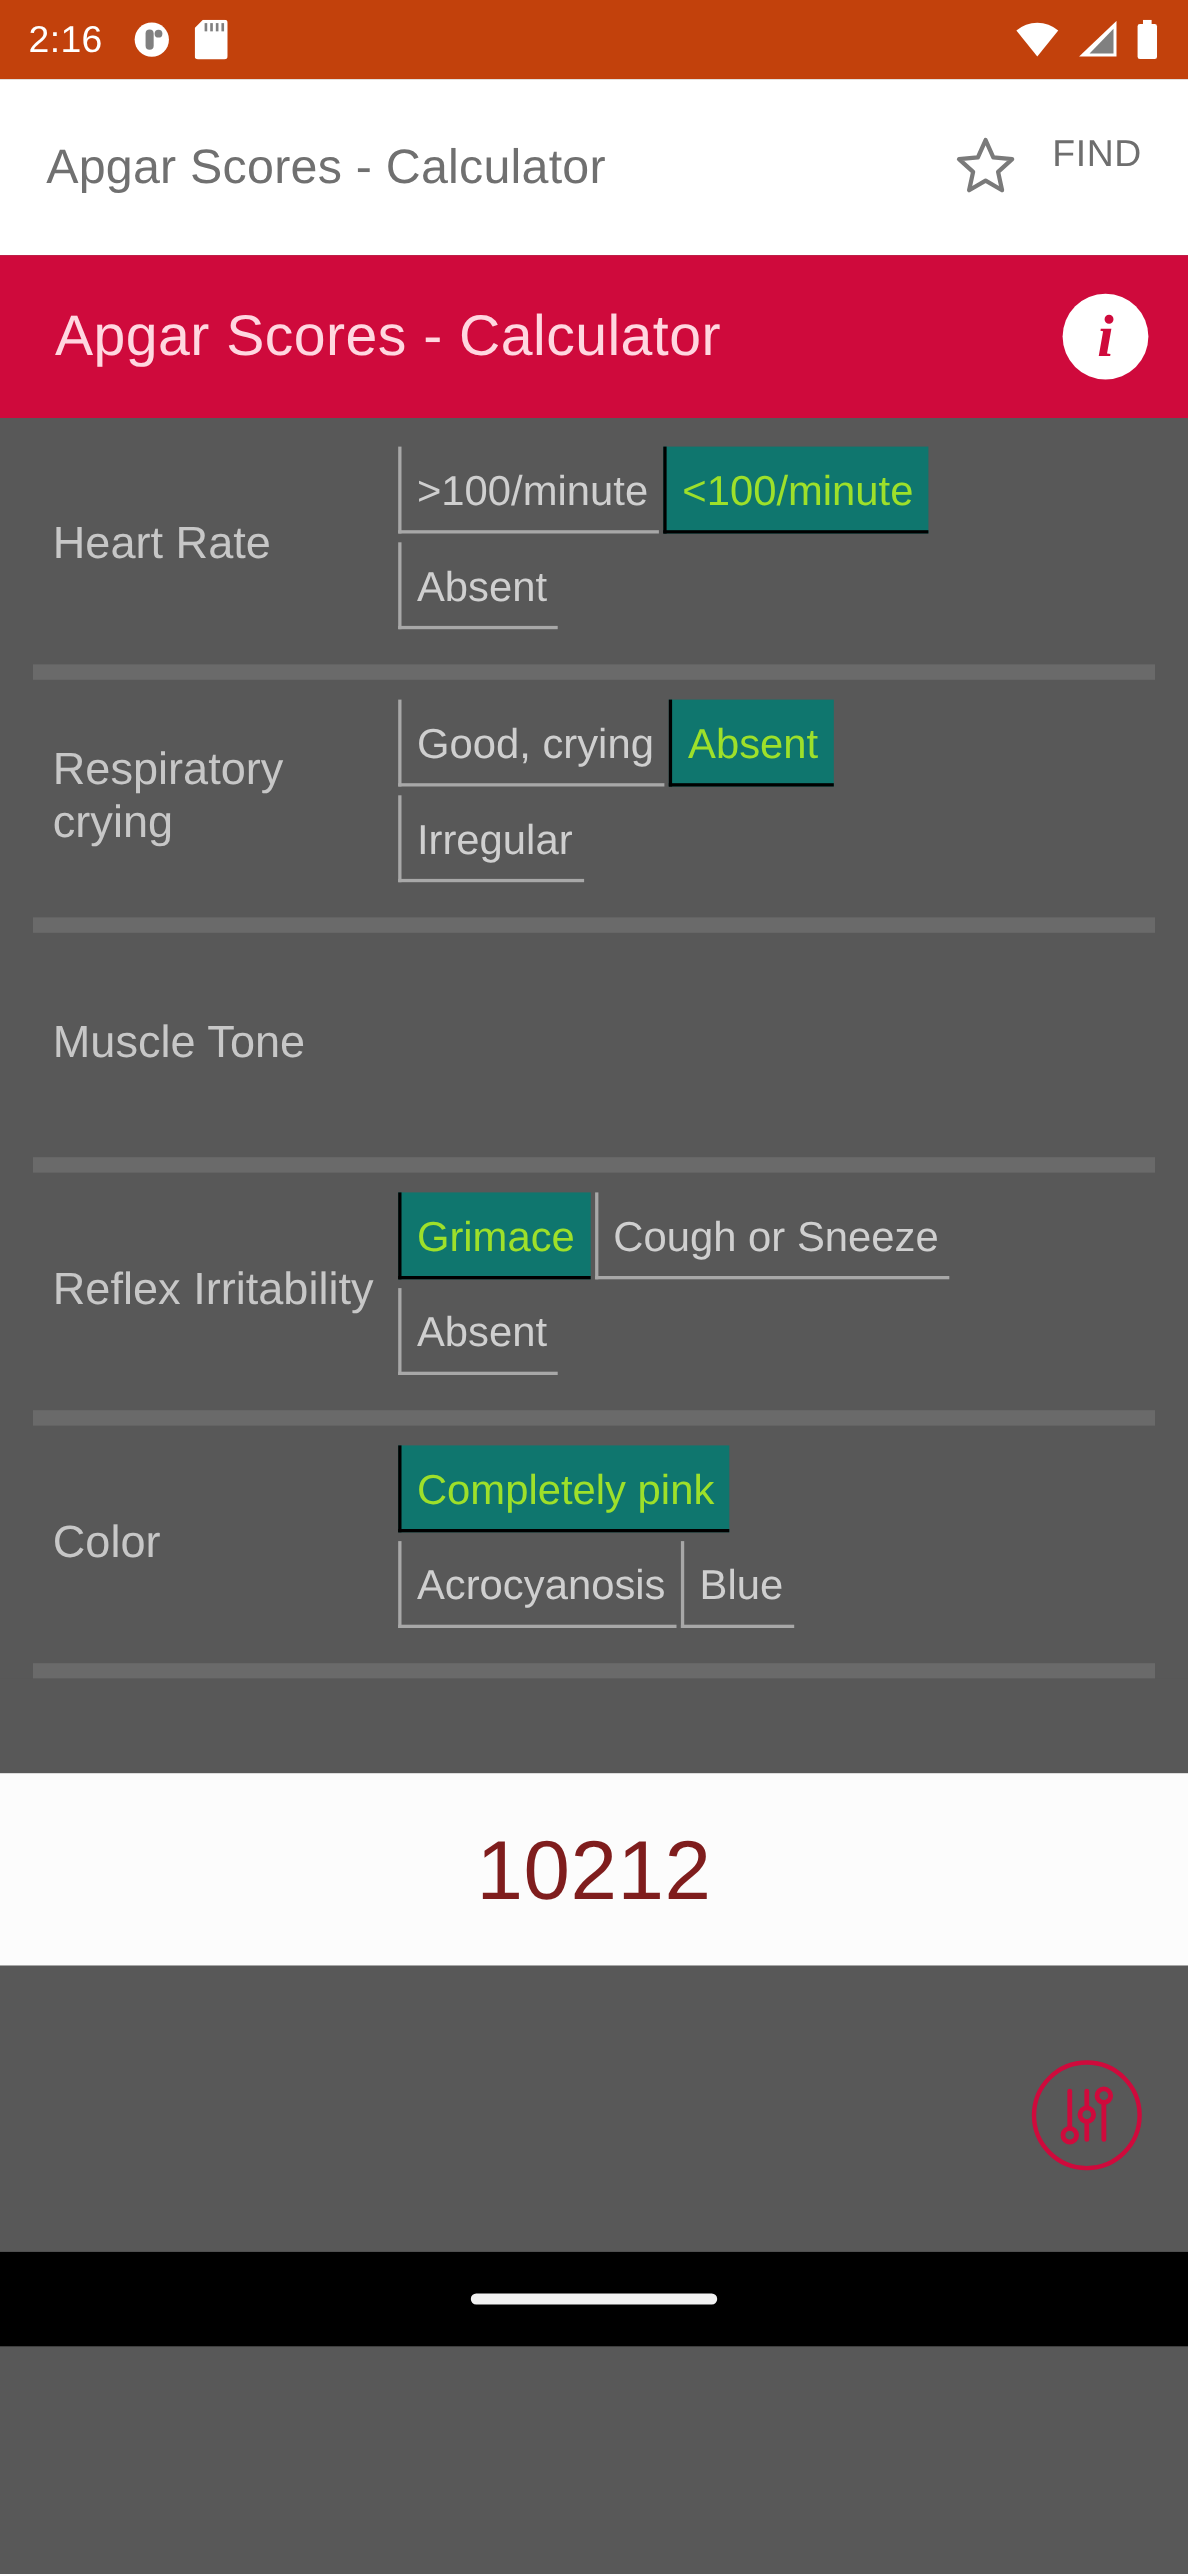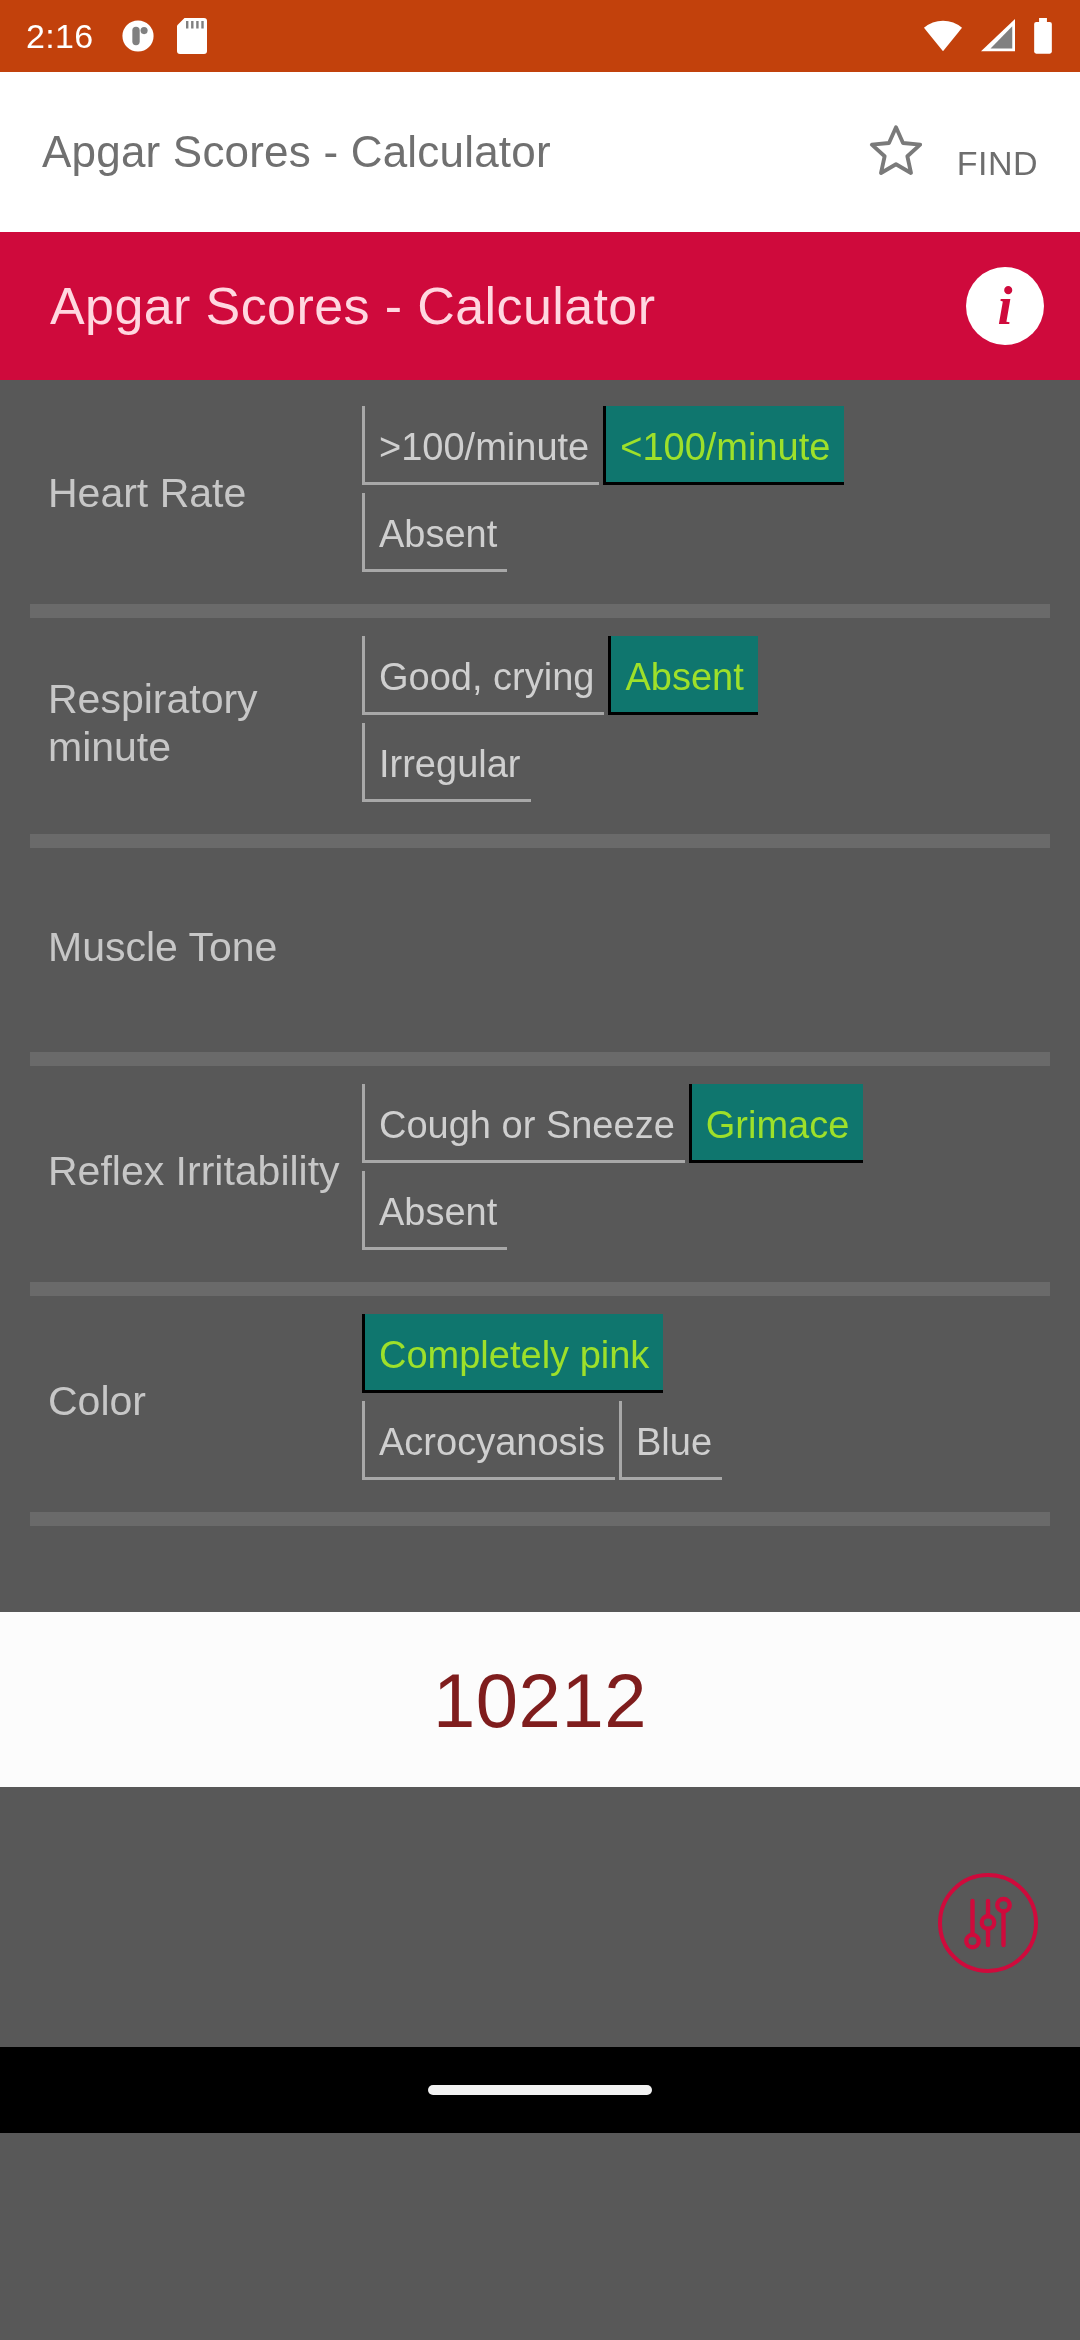--- a/index.html
+++ b/index.html
@@ -23,21 +23,21 @@
 
   
   .appbar{
     height:160px; background:#ffffff; display:flex; align-items:center;
     padding:0 42px;
   }
   .appbar-title{
     font-size:44px; color:#707070; font-weight:400; letter-spacing:.2px;
     white-space:nowrap; flex:1;
   }
-  .appbar-actions{ display:flex; align-items:flex-end; gap:32px; }
+  .appbar-actions{ display:flex; align-items:flex-start; gap:32px; }
   .find-label{ font-size:34px; color:#6e6e6e; letter-spacing:.5px; }
 
   
   .crimson{
     height:148px; background:#cf0a3c; display:flex; align-items:center;
     padding:0 36px 0 50px;
   }
   .crimson-title{
     flex:1; font-size:52px; color:#ffd7e0; font-weight:300; letter-spacing:.4px;
     white-space:nowrap;
@@ -171,42 +171,42 @@
             <div class="opt">&gt;100/minute</div>
             <div class="opt selected">&lt;100/minute</div>
             <div style="flex-basis: 100%; height: 0px;"></div>
             <div class="opt">Absent</div>
           </div>
         </div>
         <div class="divider-wrap">
           <div class="divider"></div>
         </div>
         <div class="param-row">
-          <div class="param-label">Respiratory minute</div>
+          <div class="param-label">Respiratory crying</div>
           <div class="options">
             <div class="opt">Good, crying</div>
             <div class="opt selected">Absent</div>
             <div style="flex-basis: 100%; height: 0px;"></div>
             <div class="opt">Irregular</div>
           </div>
         </div>
         <div class="divider-wrap">
           <div class="divider"></div>
         </div>
         <div class="param-row">
           <div class="param-label">Muscle Tone</div>
         </div>
         <div class="divider-wrap">
           <div class="divider"></div>
         </div>
         <div class="param-row">
           <div class="param-label">Reflex Irritability</div>
           <div class="options">
+            <div class="opt selected">Grimace</div>
             <div class="opt">Cough or Sneeze</div>
-            <div class="opt selected">Grimace</div>
             <div style="flex-basis: 100%; height: 0px;"></div>
             <div class="opt">Absent</div>
           </div>
         </div>
         <div class="divider-wrap">
           <div class="divider"></div>
         </div>
         <div class="param-row">
           <div class="param-label">Color</div>
           <div class="options">

